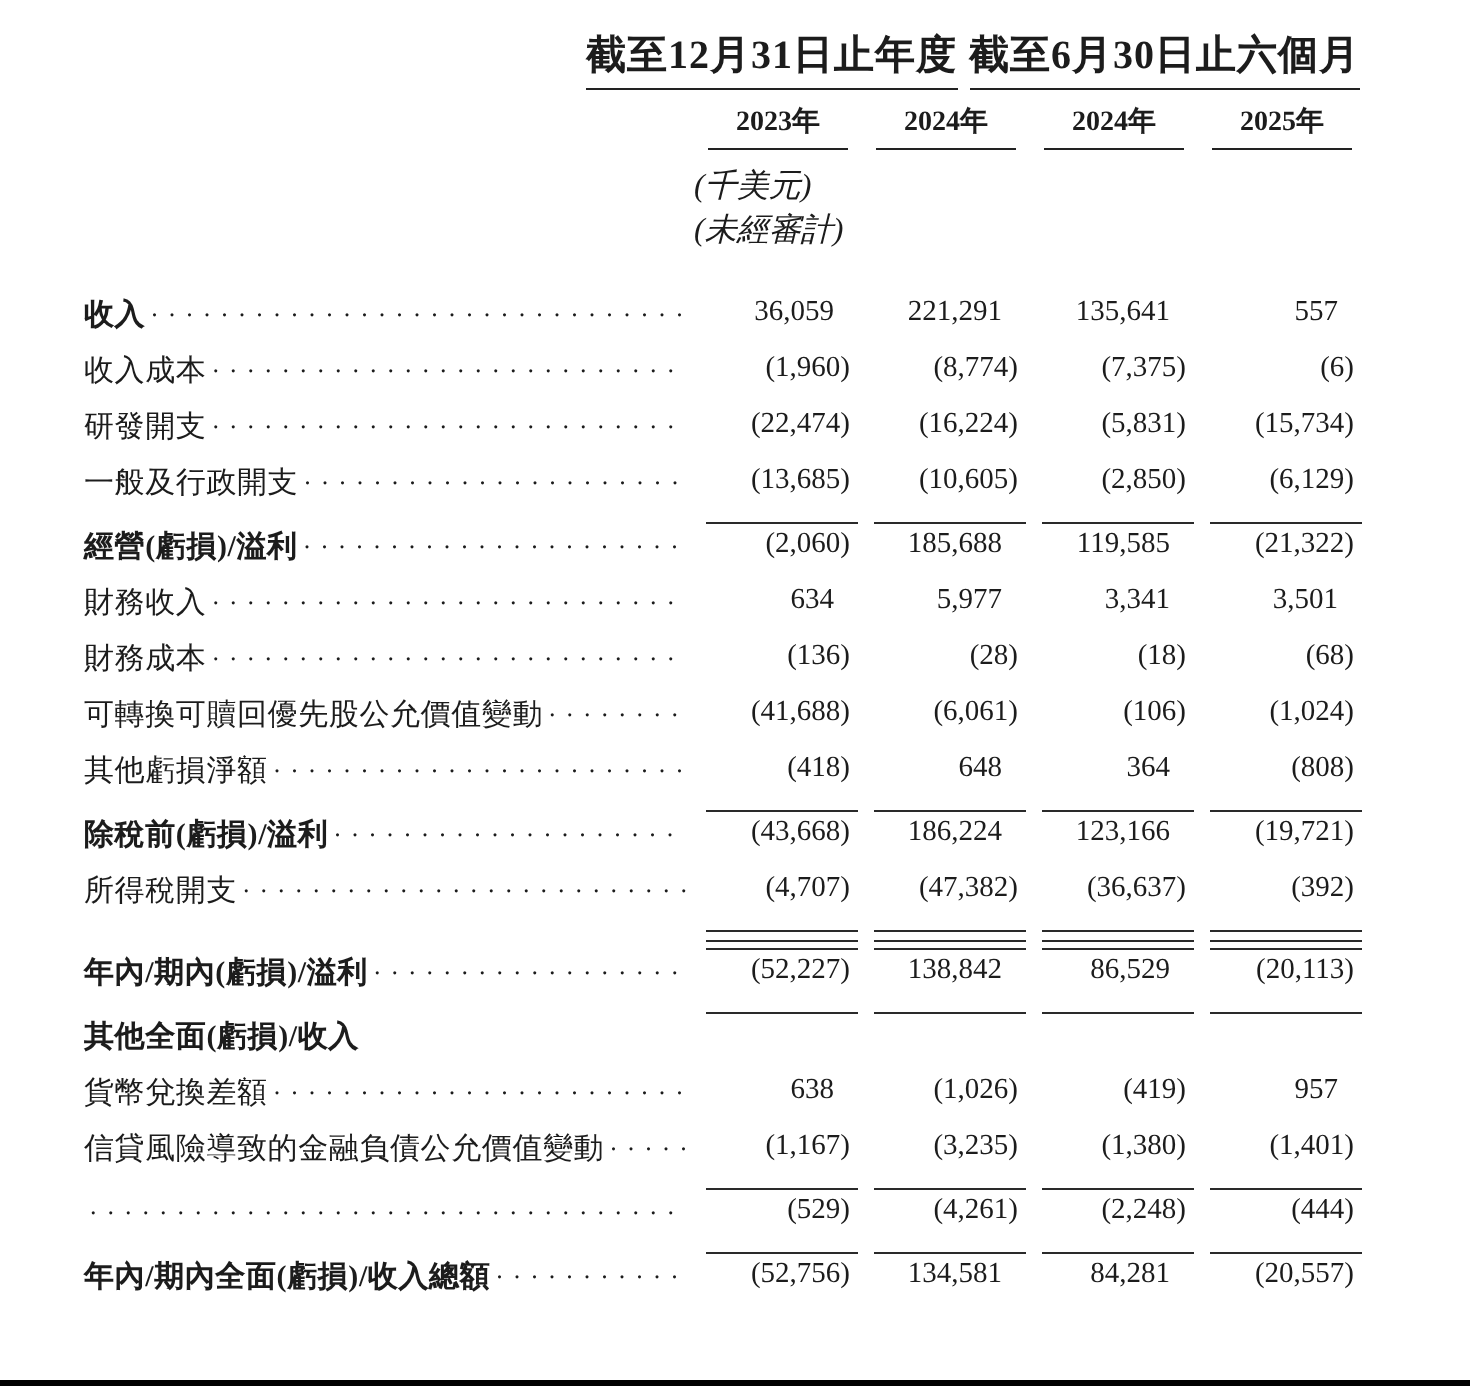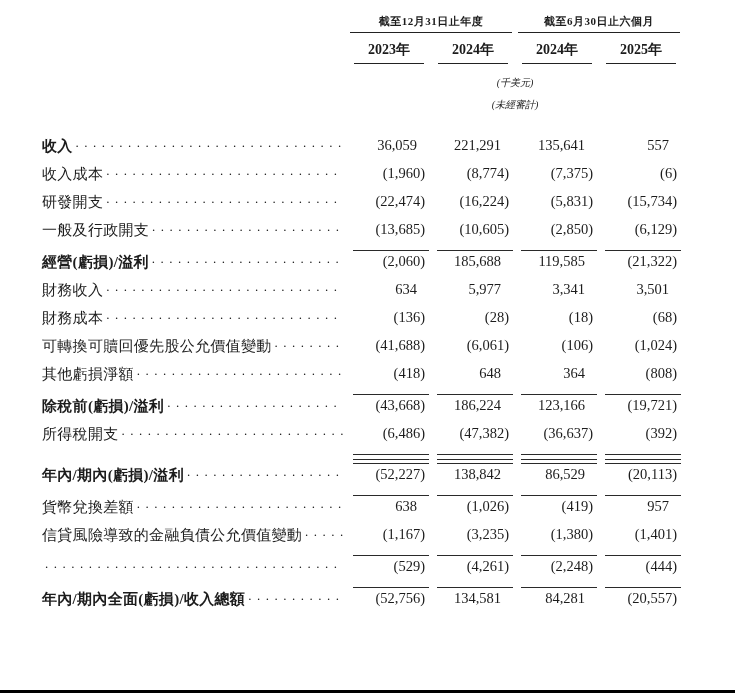--- a/index.html
+++ b/index.html
@@ -14,33 +14,33 @@
     border-bottom:3px solid #000;
     overflow:hidden;
   }
   
   .hdr-row{display:flex;align-items:flex-end;}
   .lbl-space{flex:1 1 auto;}
   .group{flex:0 0 168px;text-align:center;}
   .group-inner{
     display:block;margin:0 3px;padding-bottom:3px;
     border-bottom:1.5px solid #222;
-    font-weight:700;font-size:11px;letter-spacing:.5px;white-space:nowrap;
+    font-weight:700;font-size:20px;letter-spacing:.5px;white-space:nowrap;
   }
   .years{margin-top:7px;font-family:Liberation Serif, serif;}
   .ycell{flex:0 0 84px;text-align:center;}
   .y-inner{
     display:inline-block;width:70px;padding-bottom:4px;
     border-bottom:1.5px solid #222;
     font-weight:700;font-size:14px;white-space:nowrap;
   }
   .note-row{display:flex;}
   .note{
-    flex:0 0 336px;text-align:center;
-    font-style:italic;font-size:10px;line-height:16px;
+    flex:0 0 336px;
+    font-style:italic;font-size:16px;line-height:16px;
   }
   .note-row.first{margin-top:11px;}
   .note-row.second{margin-top:6px;}
   
   .tbody{margin-top:24px;}
   .row{display:flex;align-items:flex-start;height:28px;}
   .row .lbl{white-space:nowrap;font-size:15px;letter-spacing:.3px;}
   .row.bold .lbl{font-weight:700;}
   .row.italic .lbl{font-style:italic;}
   .dots{
@@ -214,21 +214,21 @@
         <span class="lbl">除稅前(虧損)/溢利</span>
         <span class="dots">............................................................</span>
         <span class="num neg">(43,668)</span>
         <span class="num">186,224</span>
         <span class="num">123,166</span>
         <span class="num neg">(19,721)</span>
       </div>
       <div class="row">
         <span class="lbl">所得稅開支</span>
         <span class="dots">............................................................</span>
-        <span class="num neg">(6,486)</span>
+        <span class="num neg">(4,707)</span>
         <span class="num neg">(47,382)</span>
         <span class="num neg">(36,637)</span>
         <span class="num neg">(392)</span>
       </div>
       <div class="rule-band">
         <div class="rule-row">
           <span class="lbl-space"></span>
           <span class="rule-cell">
             <span class="rule"></span>
           </span>
@@ -277,20 +277,28 @@
             <span class="rule"></span>
           </span>
           <span class="rule-cell">
             <span class="rule"></span>
           </span>
           <span class="rule-cell">
             <span class="rule"></span>
           </span>
         </div>
       </div>
+      <div class="row bold">
+        <span class="lbl">其他全面(虧損)/收入</span>
+        <span class="fill"></span>
+        <span class="num"></span>
+        <span class="num"></span>
+        <span class="num"></span>
+        <span class="num"></span>
+      </div>
       <div class="row">
         <span class="lbl">貨幣兌換差額</span>
         <span class="dots">............................................................</span>
         <span class="num">638</span>
         <span class="num neg">(1,026)</span>
         <span class="num neg">(419)</span>
         <span class="num">957</span>
       </div>
       <div class="row">
         <span class="lbl">信貸風險導致的金融負債公允價值變動</span>

